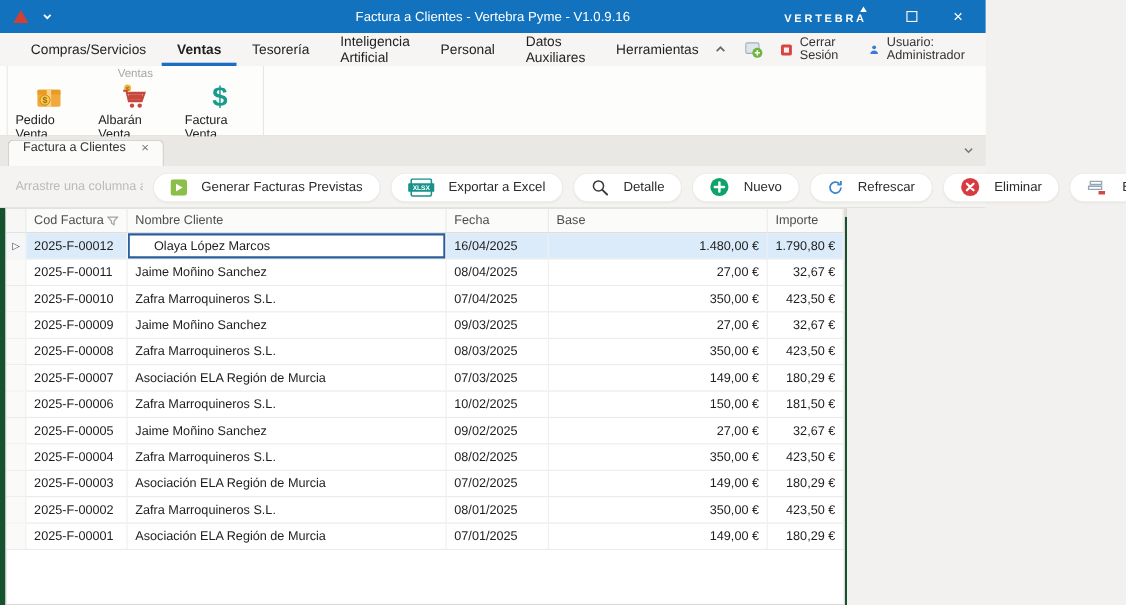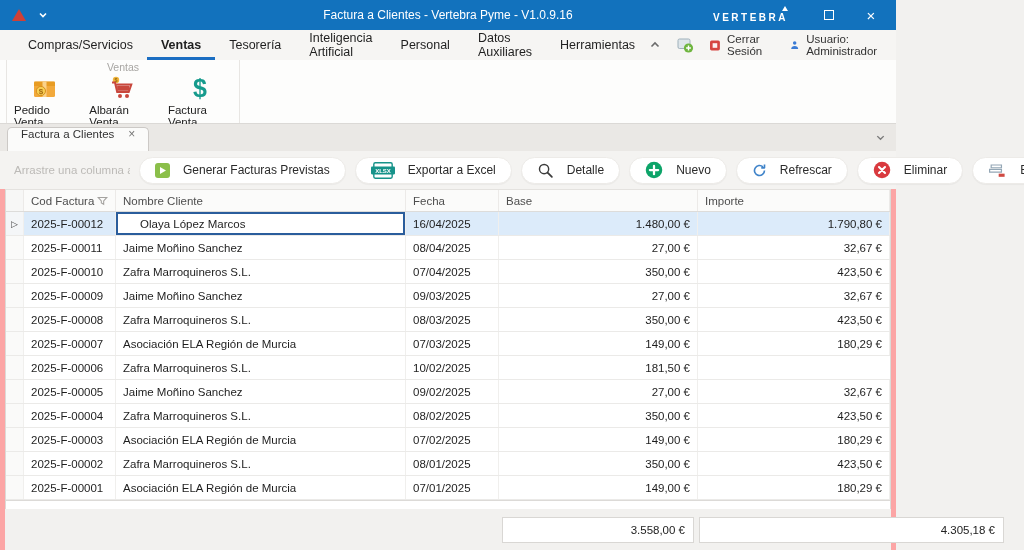--- a/index.html
+++ b/index.html
@@ -42,21 +42,21 @@
   .tab { background:#fbfbfa; border:1px solid #ccc9c6; border-bottom:none; border-radius:5px 5px 0 0; height:24px; display:flex; gap:14px; padding:0 13px; font-size:11.5px; color:#333; cursor:pointer; }
   .tab-close { color:#777; font-size:12px; line-height:1; cursor:pointer; }
   .strip-chevron { margin-left:auto; margin-right:10px; align-self:center; cursor:pointer; }
 
   
   .toolbar { height:38px; background:#f4f3f1; display:flex; align-items:center; padding:0 12px 0 14px; gap:9px; flex:none; }
   .drop-hint { font-size:11.5px; color:#bcbab7; width:116px; overflow:hidden; white-space:nowrap; flex:none; }
   .tbtn { display:inline-flex; align-items:center; gap:13px; background:#fff; height:27px; border-radius:14px; padding:0 15px; font-size:12px; color:#2b2b2b; border:1px solid #edebe8; box-shadow:0 1px 1px rgba(0,0,0,.04); cursor:pointer; flex:none; white-space:nowrap; }
 
   
-  .content { flex:1; display:flex; flex-direction:column; padding:0 5px; min-height:0; background:#fca5a5; }
+  .content { flex:1; display:flex; padding:0 5px; min-height:0; background:#14532d; }
   .grid { --cols: 18px 92px 290px 93px 199px 1fr; background:#fff; border:1px solid #dcdad7; border-top:1px solid #e4e2df; flex:none; }
   .grid-header { display:grid; grid-template-columns:var(--cols); height:22px; border-bottom:1px solid #dddcda; background:#fbfbfa; }
   .hcell { display:flex; align-items:center; padding:0 7px; font-size:11.5px; color:#4e4e4e; border-right:1px solid #eceae8; overflow:hidden; white-space:nowrap; }
   .hcell.ind { padding:0; background:#f7f7f6; }
   .hcell .filter-ic { margin-left:auto; }
   .grid-row { display:grid; grid-template-columns:var(--cols); height:24px; border-bottom:1px solid #ebeae8; cursor:pointer; }
   .cell { display:flex; align-items:center; padding:0 7px; font-size:11.5px; color:#1e1e1e; border-right:1px solid #f0efed; overflow:hidden; white-space:nowrap; }
   .cell.num { justify-content:flex-end; }
   .cell.ind { background:#fafaf9; justify-content:center; padding:0; color:#444; font-size:9px; }
   .grid-row.selected .cell { background:#dcebfa; }
@@ -334,20 +334,21 @@
             <div class="cell">Asociación ELA Región de Murcia</div>
             <div class="cell">07/03/2025</div>
             <div class="cell num">149,00 €</div>
             <div class="cell num">180,29 €</div>
           </div>
           <div class="grid-row">
             <div class="cell ind"></div>
             <div class="cell">2025-F-00006</div>
             <div class="cell">Zafra Marroquineros S.L.</div>
             <div class="cell">10/02/2025</div>
+            <div class="cell num">150,00 €</div>
             <div class="cell num">181,50 €</div>
           </div>
           <div class="grid-row">
             <div class="cell ind"></div>
             <div class="cell">2025-F-00005</div>
             <div class="cell">Jaime Moñino Sanchez</div>
             <div class="cell">09/02/2025</div>
             <div class="cell num">27,00 €</div>
             <div class="cell num">32,67 €</div>
           </div>

